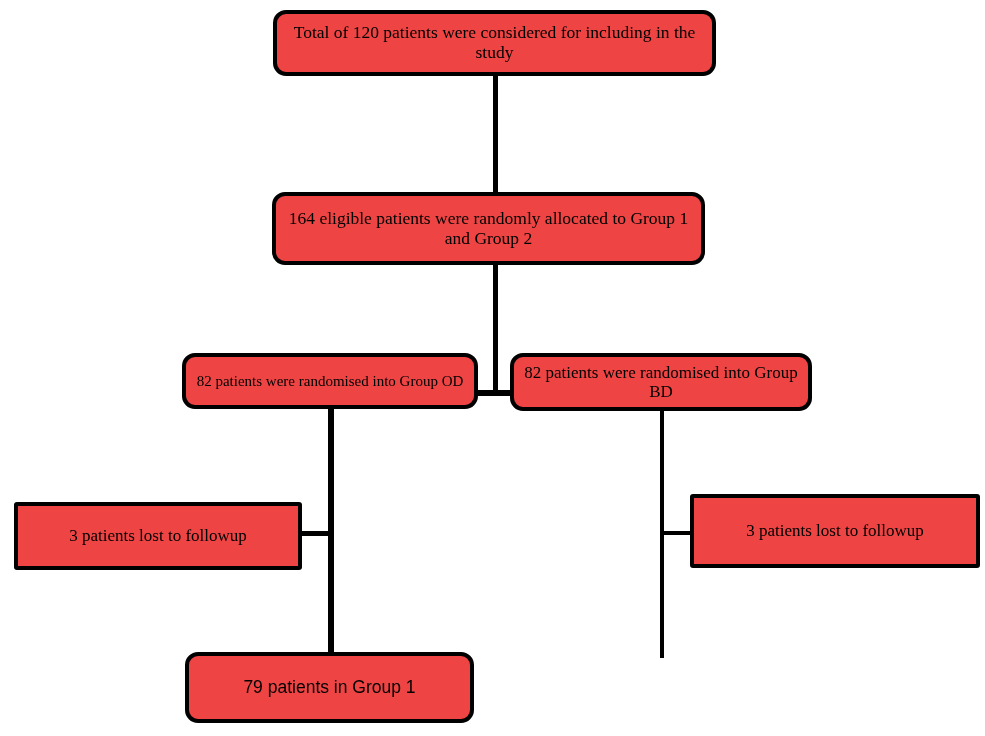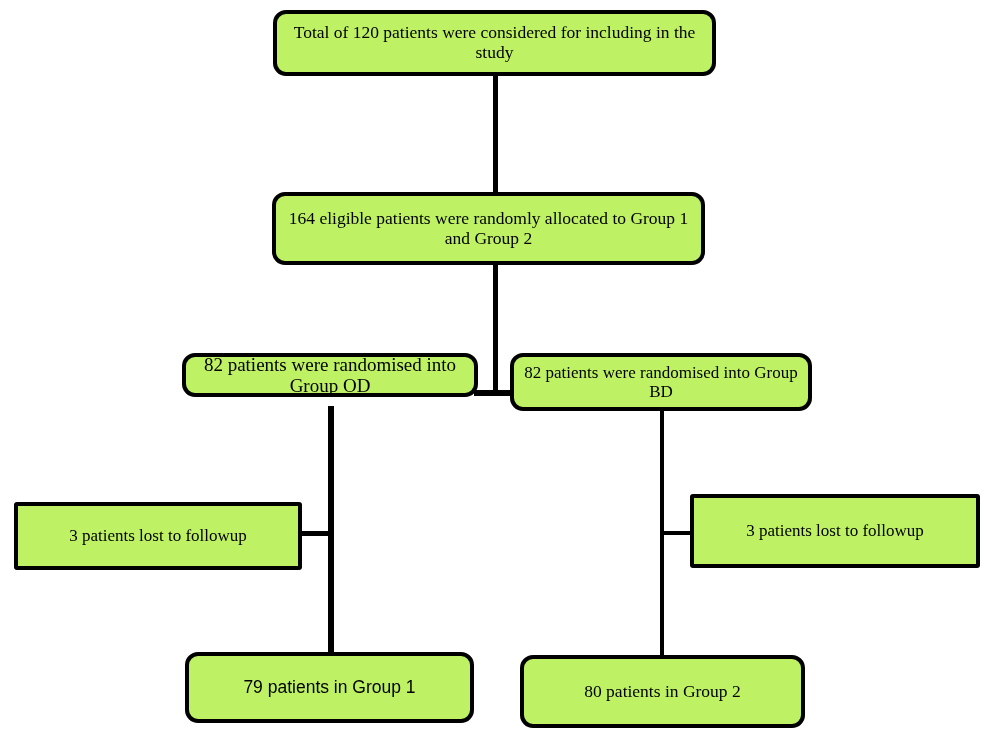--- a/index.html
+++ b/index.html
@@ -18,21 +18,21 @@
     width: 985px;
     height: 736px;
     background: #ffffff;
     overflow: hidden;
   }
 
   
   .node {
     position: absolute;
     box-sizing: border-box;
-    background: #bef264;
+    background: #ef4444;
     border: 4px solid #000000;
     display: flex;
     align-items: center;
     justify-content: center;
     text-align: center;
     z-index: 3;
   }
   .node .node-label {
     display: block;
     width: 100%;
@@ -43,21 +43,21 @@
   .node.rounded { border-radius: 13px; }
   .node.square  { border-radius: 3px; }
 
   
   .serif-txt { font-family: "Liberation Serif", "DejaVu Serif", serif; }
   .sans-txt  { font-family: "Liberation Sans", "DejaVu Sans", sans-serif; }
 
   
   #node-total      { left: 273px; top: 10px;  width: 443px; height: 66px;  font-size: 17.5px; }
   #node-eligible   { left: 272px; top: 192px; width: 433px; height: 73px;  font-size: 17.5px; }
-  #node-group-od   { left: 182px; top: 353px; width: 296px; height: 44px;  font-size: 19px; justify-content: center; }
+  #node-group-od   { left: 182px; top: 353px; width: 296px; height: 56px;  font-size: 15px; justify-content: center; }
   #node-group-bd   { left: 510px; top: 353px; width: 302px; height: 58px;  font-size: 17px; }
   #node-lost-left  { left: 14px;  top: 502px; width: 288px; height: 68px;  font-size: 17px; }
   #node-lost-right { left: 690px; top: 494px; width: 290px; height: 74px;  font-size: 17px; }
   #node-final-od   { left: 185px; top: 652px; width: 289px; height: 71px;  font-size: 17.5px; }
   #node-final-bd   { left: 520px; top: 655px; width: 285px; height: 73px;  font-size: 17.5px; }
 
   
   .conn {
     position: absolute;
     background: #000000;
@@ -125,17 +125,14 @@
   </div>
 
   <div class="node square serif-txt" id="node-lost-right">
     <span class="node-label">3 patients lost to followup</span>
   </div>
 
   <div class="node rounded sans-txt" id="node-final-od">
     <span class="node-label">79 patients in Group 1</span>
   </div>
 
-  <div class="node rounded serif-txt" id="node-final-bd">
-    <span class="node-label">80 patients in Group 2</span>
-  </div>
 
 </div>
 
 </body></html>

